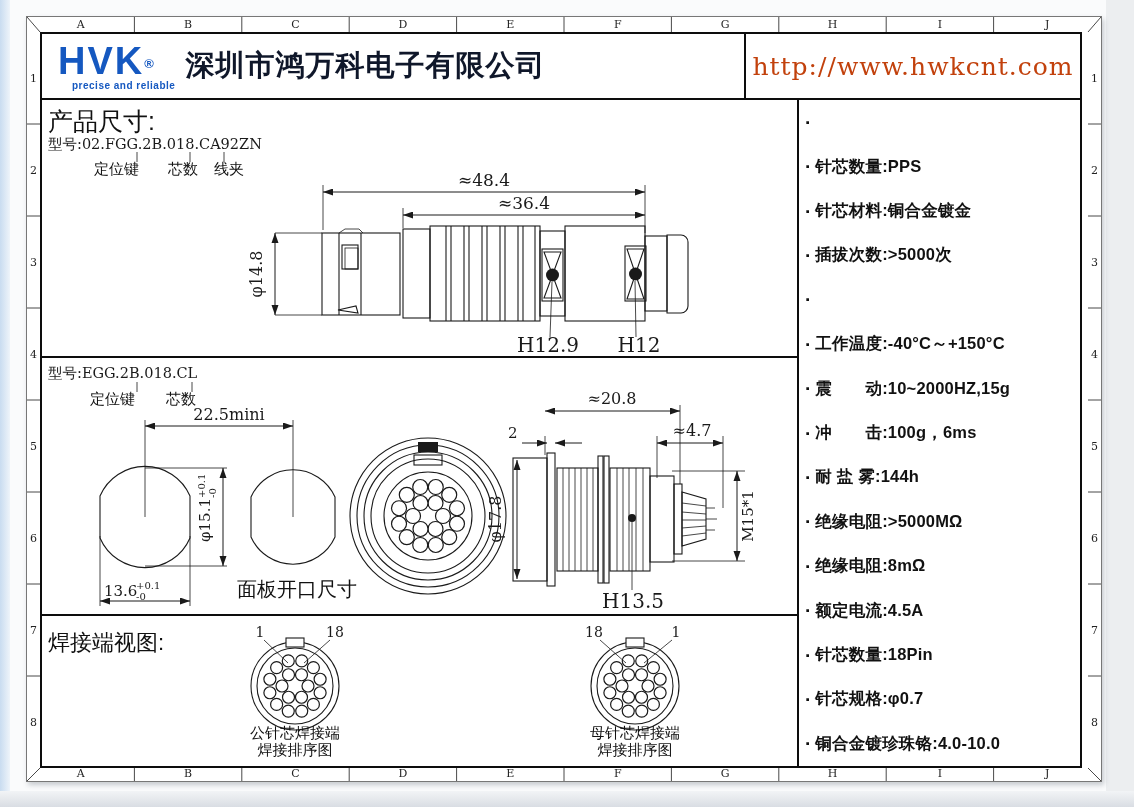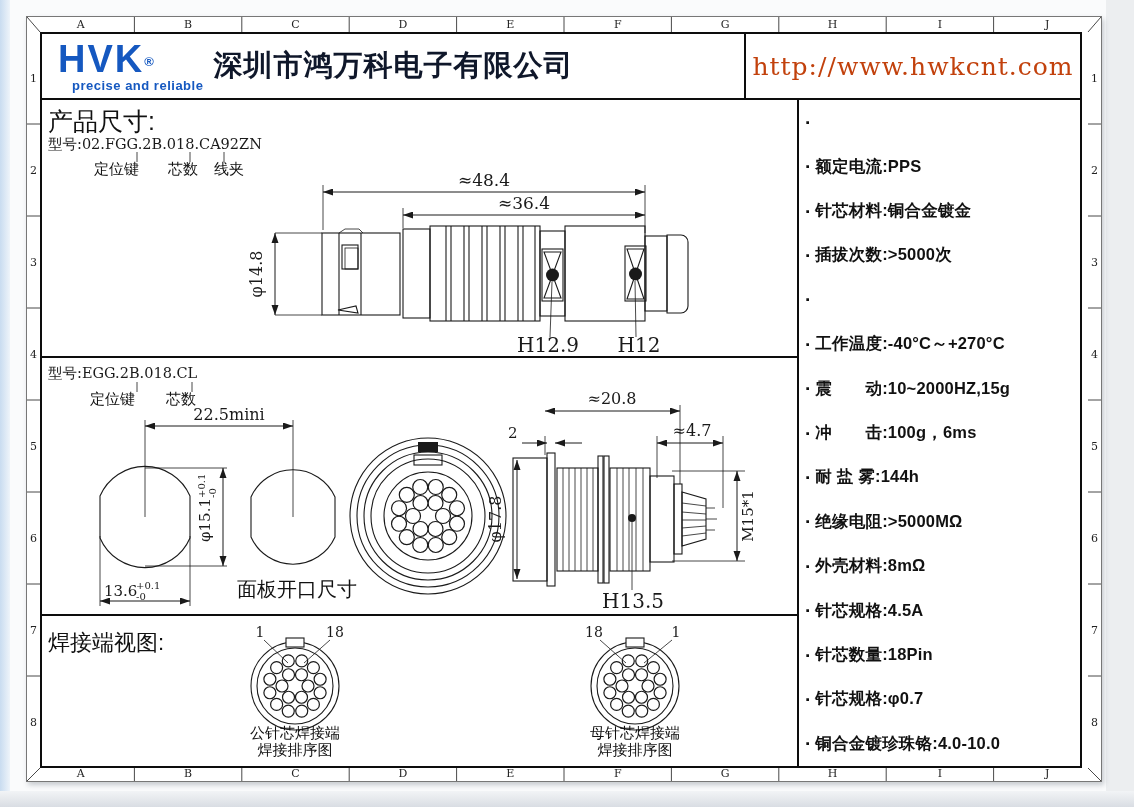--- a/index.html
+++ b/index.html
@@ -19,21 +19,21 @@
                display:flex; align-items:center; justify-content:center; }
 
   .inner { position:absolute; left:13px; top:15px; width:1042px; height:736px; border:2px solid #0d0d0d; }
 
   .header { position:absolute; left:0; top:0; width:1038px; height:66px;
             border-bottom:2px solid #0d0d0d; display:flex; }
   .header-left { width:704px; border-right:2px solid #0d0d0d; display:flex; align-items:center; padding-left:16px; }
   .logo-block { display:flex; flex-direction:column; line-height:1; margin-right:10px; }
   .logo-text { font-size:38px; font-weight:800; letter-spacing:2px; color:#1558c0; font-style:normal; }
   .logo-reg { font-size:13px; vertical-align:super; font-weight:700; }
-  .logo-tagline { font-size:13px; font-weight:700; color:#1558c0; letter-spacing:.5px; margin-top:1px;padding-left:14px; }
+  .logo-tagline { font-size:10px; font-weight:700; color:#1558c0; letter-spacing:.5px; margin-top:1px;padding-left:14px; }
   .company { font-size:29px; font-weight:700; color:#0f172a; letter-spacing:1px; }
   .header-right { flex:1; display:flex; align-items:center; justify-content:center;
                   font-family:"DejaVu Serif",serif; font-size:25px; letter-spacing:1px; color:#c2410c; }
 
   .main { position:absolute; left:0; top:66px; width:1038px; height:666px; display:flex; }
   .draw-col { width:757px; height:666px; border-right:2px solid #0d0d0d; display:flex; flex-direction:column; }
   .sec { position:relative; }
   .sec1, .sec2 { height:258px; border-bottom:2px solid #0d0d0d; }
   .sec3 { height:146px; }
   .sec svg { display:block; }
@@ -395,60 +395,60 @@
           </svg>
         </div>
       </div>
 
       <div class="spec-col" id="spec-col">
           <div class="spec-row">
             <span class="spec-bullet">·</span>
           </div>
           <div class="spec-row">
             <span class="spec-bullet">·</span>
-            <span class="spec-text">额定电流:PPS</span>
+            <span class="spec-text">针芯数量:PPS</span>
           </div>
           <div class="spec-row">
             <span class="spec-bullet">·</span>
             <span class="spec-text">针芯材料:铜合金镀金</span>
           </div>
           <div class="spec-row">
             <span class="spec-bullet">·</span>
             <span class="spec-text">插拔次数:&gt;5000次</span>
           </div>
           <div class="spec-row">
             <span class="spec-bullet">·</span>
           </div>
           <div class="spec-row">
             <span class="spec-bullet">·</span>
-            <span class="spec-text">工作温度:-40°C～+270°C</span>
+            <span class="spec-text">工作温度:-40°C～+150°C</span>
           </div>
           <div class="spec-row">
             <span class="spec-bullet">·</span>
             <span class="spec-text">震　　动:10~2000HZ,15g</span>
           </div>
           <div class="spec-row">
             <span class="spec-bullet">·</span>
             <span class="spec-text">冲　　击:100g，6ms</span>
           </div>
           <div class="spec-row">
             <span class="spec-bullet">·</span>
             <span class="spec-text">耐 盐 雾:144h</span>
           </div>
           <div class="spec-row">
             <span class="spec-bullet">·</span>
             <span class="spec-text">绝缘电阻:&gt;5000MΩ</span>
           </div>
           <div class="spec-row">
             <span class="spec-bullet">·</span>
-            <span class="spec-text">外壳材料:8mΩ</span>
-          </div>
-          <div class="spec-row">
-            <span class="spec-bullet">·</span>
-            <span class="spec-text">针芯规格:4.5A</span>
+            <span class="spec-text">绝缘电阻:8mΩ</span>
+          </div>
+          <div class="spec-row">
+            <span class="spec-bullet">·</span>
+            <span class="spec-text">额定电流:4.5A</span>
           </div>
           <div class="spec-row">
             <span class="spec-bullet">·</span>
             <span class="spec-text">针芯数量:18Pin</span>
           </div>
           <div class="spec-row">
             <span class="spec-bullet">·</span>
             <span class="spec-text">针芯规格:φ0.7</span>
           </div>
           <div class="spec-row">

